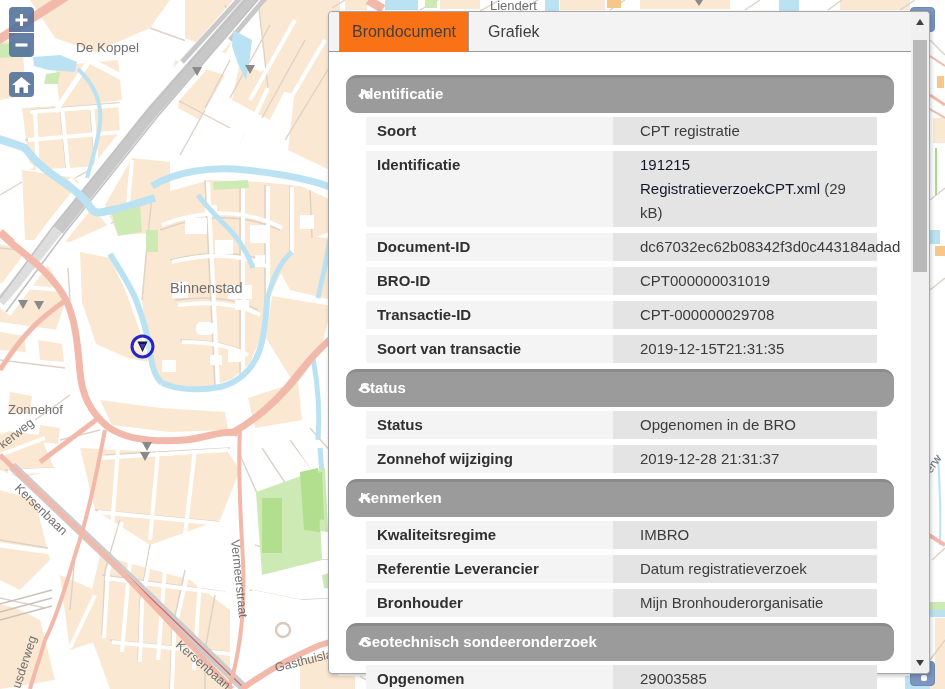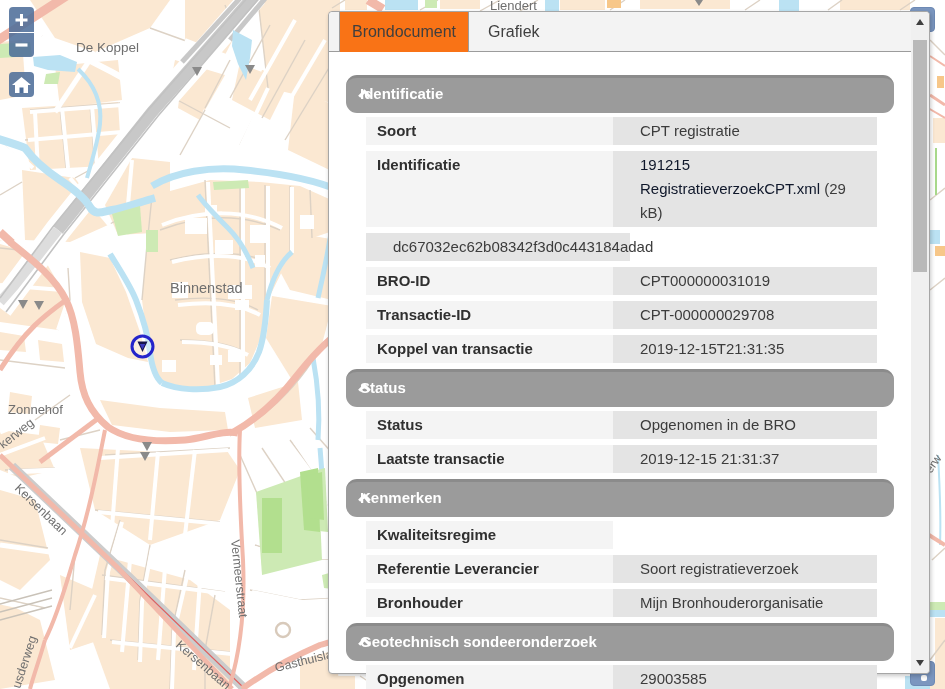--- a/index.html
+++ b/index.html
@@ -382,54 +382,56 @@
           </svg>Identificatie</div>
     <div class="row">
           <div class="lbl">Soort</div>
           <div class="val">CPT registratie</div>
         </div>
     <div class="row tall">
           <div class="lbl">Identificatie</div>
           <div class="val"><a class="lnk">191215 RegistratieverzoekCPT.xml</a> (29 kB)</div>
         </div>
     <div class="row">
+          <div class="lbl">Document-ID</div>
           <div class="val">dc67032ec62b08342f3d0c443184adad</div>
         </div>
     <div class="row">
           <div class="lbl">BRO-ID</div>
           <div class="val">CPT000000031019</div>
         </div>
     <div class="row">
           <div class="lbl">Transactie-ID</div>
           <div class="val">CPT-000000029708</div>
         </div>
     <div class="row">
-          <div class="lbl">Koppel van transactie</div>
+          <div class="lbl">Soort van transactie</div>
           <div class="val">2019-12-15T21:31:35</div>
         </div>
     <div class="sec"><svg width="15" height="10" viewBox="0 0 15 10">
             <polyline points="2.2,7.8 7.5,2.4 12.8,7.8" fill="none" stroke="#fff" stroke-width="3"></polyline>
           </svg>Status</div>
     <div class="row">
           <div class="lbl">Status</div>
           <div class="val">Opgenomen in de BRO</div>
         </div>
     <div class="row">
-          <div class="lbl">Laatste transactie</div>
-          <div class="val">2019-12-15 21:31:37</div>
+          <div class="lbl">Zonnehof wijziging</div>
+          <div class="val">2019-12-28 21:31:37</div>
         </div>
     <div class="sec"><svg width="15" height="10" viewBox="0 0 15 10">
             <polyline points="2.2,7.8 7.5,2.4 12.8,7.8" fill="none" stroke="#fff" stroke-width="3"></polyline>
           </svg>Kenmerken</div>
     <div class="row">
           <div class="lbl">Kwaliteitsregime</div>
+          <div class="val">IMBRO</div>
         </div>
     <div class="row">
           <div class="lbl">Referentie Leverancier</div>
-          <div class="val">Soort registratieverzoek</div>
+          <div class="val">Datum registratieverzoek</div>
         </div>
     <div class="row">
           <div class="lbl">Bronhouder</div>
           <div class="val">Mijn Bronhouderorganisatie</div>
         </div>
     <div class="sec"><svg width="15" height="10" viewBox="0 0 15 10">
             <polyline points="2.2,7.8 7.5,2.4 12.8,7.8" fill="none" stroke="#fff" stroke-width="3"></polyline>
           </svg>Geotechnisch sondeeronderzoek</div>
     <div class="row">
           <div class="lbl">Opgenomen</div>

